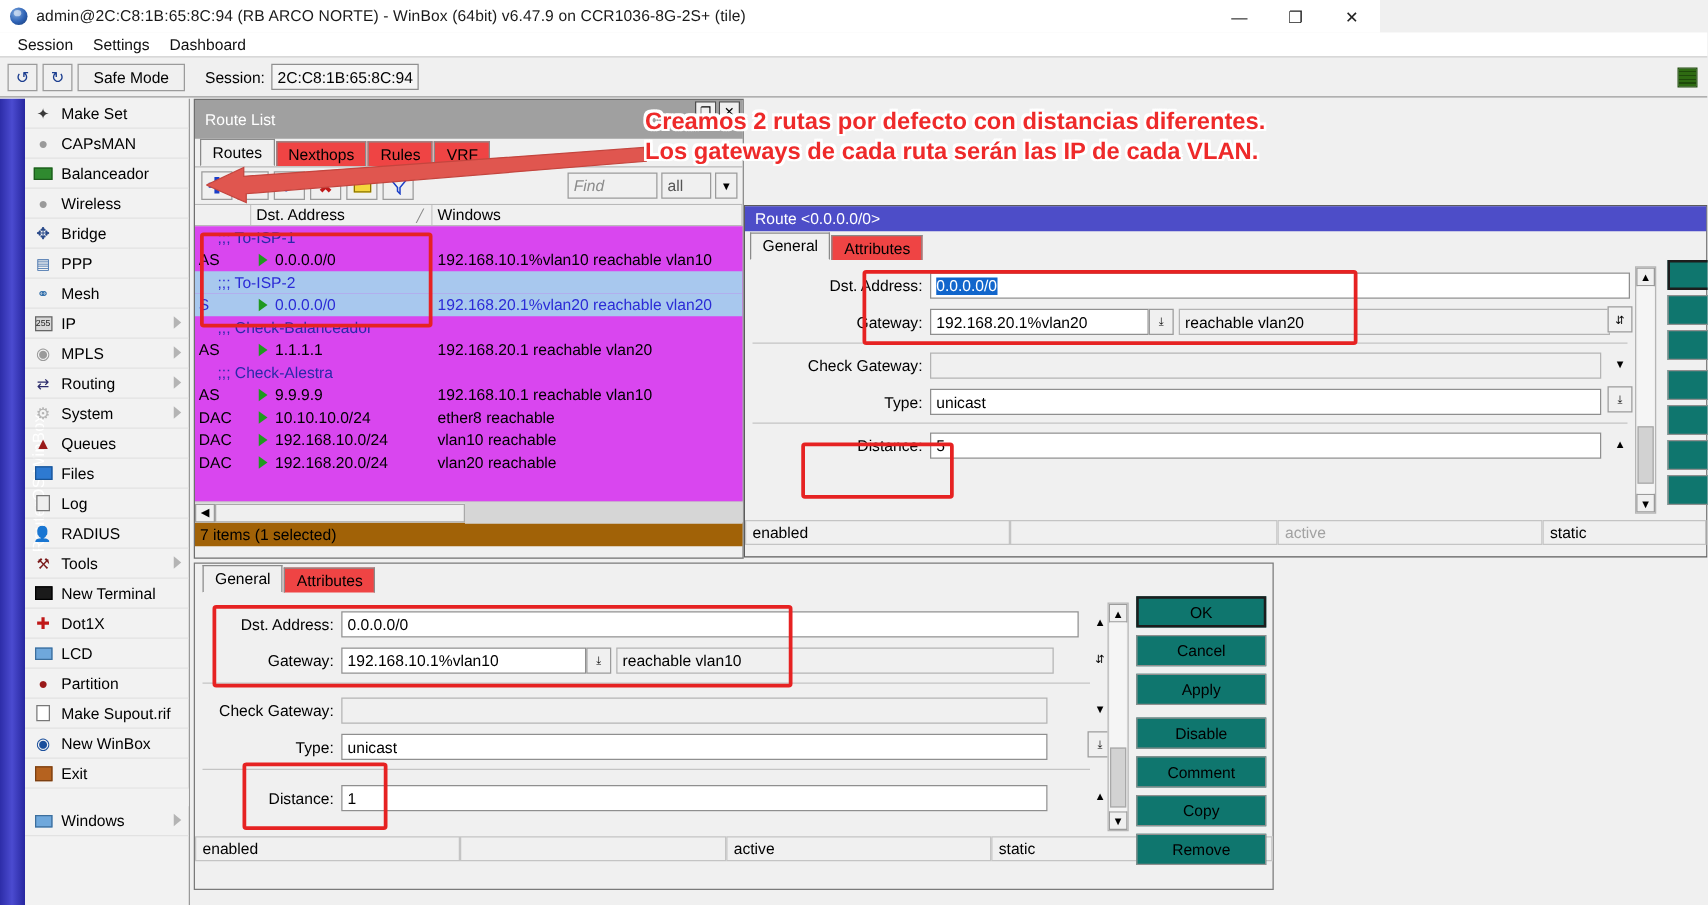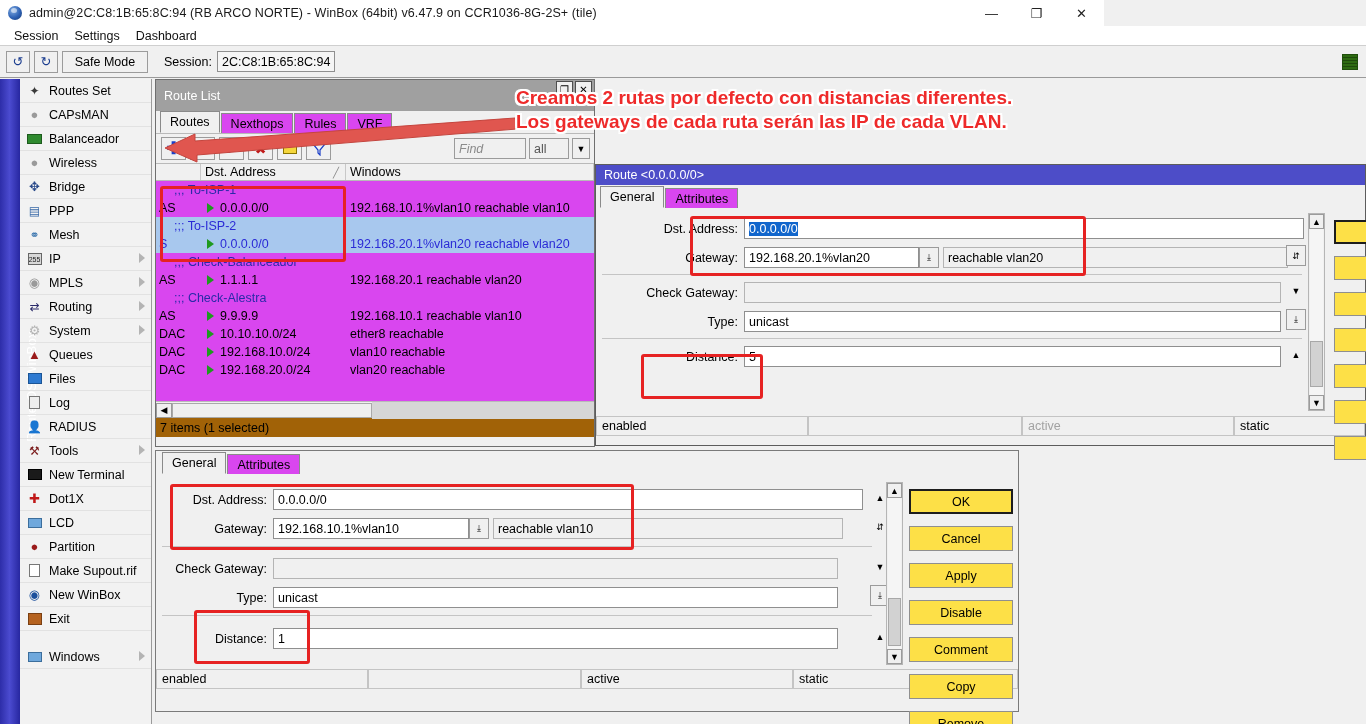--- a/index.html
+++ b/index.html
@@ -107,21 +107,21 @@
     display: flex; align-items: center; padding-left: 8px; position: relative;
   }
   .rl-btns { position: absolute; right: 2px; top: 1px; display: flex; gap: 2px; }
   .rl-btns div {
     width: 17px; height: 17px; background: #f0f0f0; border: 1px solid #4d4d4d;
     display: flex; align-items: center; justify-content: center;
     font-size: 10px; color: #000; cursor: default;
   }
   .tabs { height: 22px; display: flex; align-items: flex-end; padding-left: 4px; background: #f0f0f0; }
   .tab {
-    height: 20px; padding: 0 9px; background: #d946ef; border: 1px solid #8a8a8a;
+    height: 20px; padding: 0 9px; background: #ef4444; border: 1px solid #8a8a8a;
     border-bottom: none; font-size: 12.5px; color: #000; display: flex; align-items: center;
     margin-right: 1px; cursor: default;
   }
   .tab.active { background: #f0f0f0; height: 22px; border-bottom: 1px solid #f0f0f0; }
   .rl-tools {
     height: 30px; display: flex; align-items: center; padding-left: 5px;
     border-top: 1px solid #b9b9b9; position: relative; background: #f0f0f0;
   }
   .ibtn {
     width: 25px; height: 23px; border: 1px solid #9b9b9b; background: #f0f0f0;
@@ -206,22 +206,22 @@
   }
   .vscroll .trk { flex: 1; width: 13px; background: #f5f5f5; position: relative; }
   .vscroll .thm { position: absolute; left: 0; width: 13px; background: #d2d2d2; border: 1px solid #a8a8a8; }
   .dlg-status { display: flex; height: 20px; align-items: stretch; }
   .dlg-status div {
     border: 1px solid #c4c4c4; background: #f0f0f0; font-size: 12.5px;
     display: flex; align-items: center; padding-left: 5px; color: #000;
   }
   .dlg-status div.dim { color: #a2a2a2; }
   .rbtn {
-    height: 25px; border: 1px solid #8f8f8f; background: #fde047; font-size: 12.5px;
-    display: flex; align-items: center; justify-content: center; color: #000; cursor: default; margin-top: 12px;
+    height: 25px; border: 1px solid #8f8f8f; background: #0f766e; font-size: 12.5px;
+    display: flex; align-items: center; justify-content: center; color: #000; cursor: default;
   }
   .rbtn.def { border: 2px solid #1d1d1d; }
 
   
   .redbox { position: absolute; border: 3px solid #e62222; border-radius: 3px; pointer-events: none; }
   .annot {
     position: absolute; color: #ee2a2a; font-weight: bold; font-size: 19px;
     line-height: 24px; white-space: nowrap;
     text-shadow:
       -2px -2px 0 #fff, 2px -2px 0 #fff, -2px 2px 0 #fff, 2px 2px 0 #fff,
@@ -262,21 +262,21 @@
 
   <div class="sidebar">
     <div class="sidestrip">
       <span>RouterOS WinBox</span>
     </div>
     <div class="menulist" id="sidebar-menu">
         <div class="mitem">
           <span class="ic">
             <span style="color:#3a3a3a;font-size:12px;">✦</span>
           </span>
-          <span>Routes Set</span>
+          <span>Make Set</span>
         </div>
         <div class="mitem">
           <span class="ic">
             <span style="color:#9a9a9a;font-size:13px;">●</span>
           </span>
           <span>CAPsMAN</span>
         </div>
         <div class="mitem">
           <span class="ic">
             <span style="display:inline-block;width:15px;height:10px;background:#2f8a2f;border:1px solid #1d5b1d;"></span>

